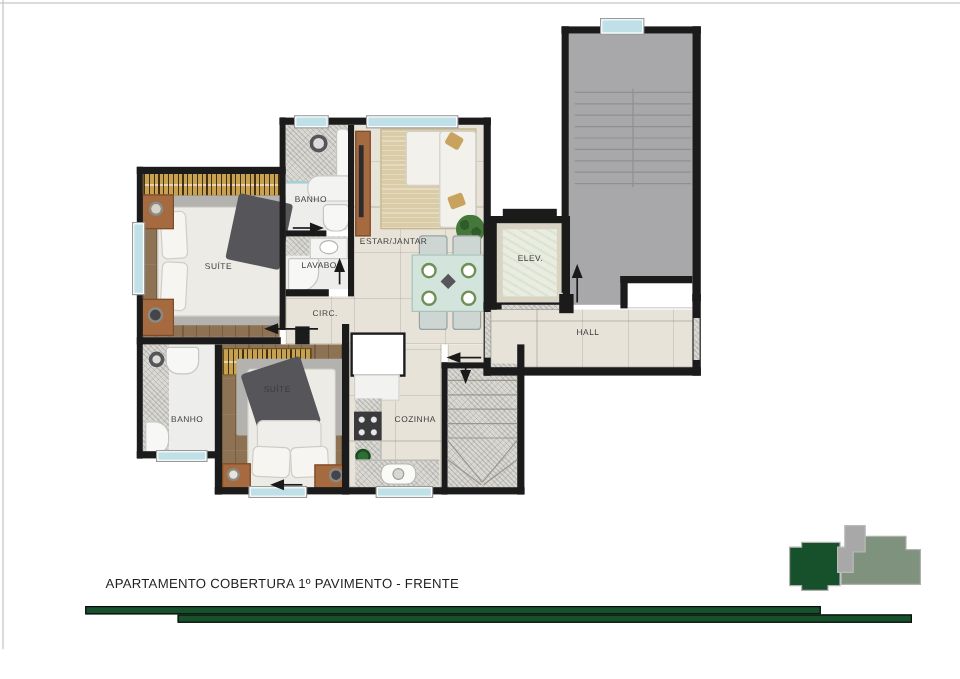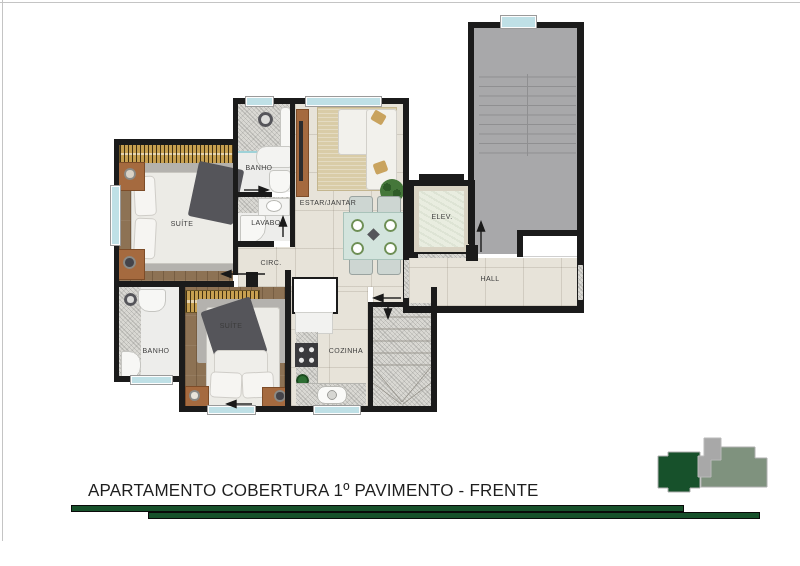--- a/index.html
+++ b/index.html
@@ -21,21 +21,21 @@
   .granite{position:absolute;background-color:var(--granite,#d9d8d3);
         background-image:repeating-linear-gradient(45deg,rgba(90,90,88,.20) 0 1px,transparent 1px 3px),
                          repeating-linear-gradient(-45deg,rgba(120,120,118,.14) 0 1px,transparent 1px 4px);}
   .lightfloor{position:absolute;background:#ededeb;}
   .gray{position:absolute;background:var(--common-gray,#a8a8aa);}
   .win{position:absolute;background:var(--window-aqua,#bfe0e6);border:1px solid #fdfdfd;box-shadow:0 0 0 1px #9a9a9a;}
   .rlabel{position:absolute;transform:translate(-50%,-50%);font-size:7px;color:#3b3b3b;
           letter-spacing:.4px;white-space:nowrap;}
   .white-box{position:absolute;background:#fff;}
   .furn{position:absolute;}
-  .caption{position:absolute;font-size:17px;color:#1e1e1e;letter-spacing:.2px;white-space:nowrap;}
+  .caption{position:absolute;font-size:11px;color:#1e1e1e;letter-spacing:.2px;white-space:nowrap;}
   .bar{position:absolute;background:var(--brand-green,#17512b);border:1px solid #0a0a0a;}
   svg{display:block;}
 </style>
 </head>
 <body>
 
 <div class="canvas">
 
   <div class="abs frame-line" style="left:0;top:2px;width:800px;height:1px;"></div>
   <div class="abs frame-line" style="left:2px;top:0;width:1px;height:541px;"></div>

